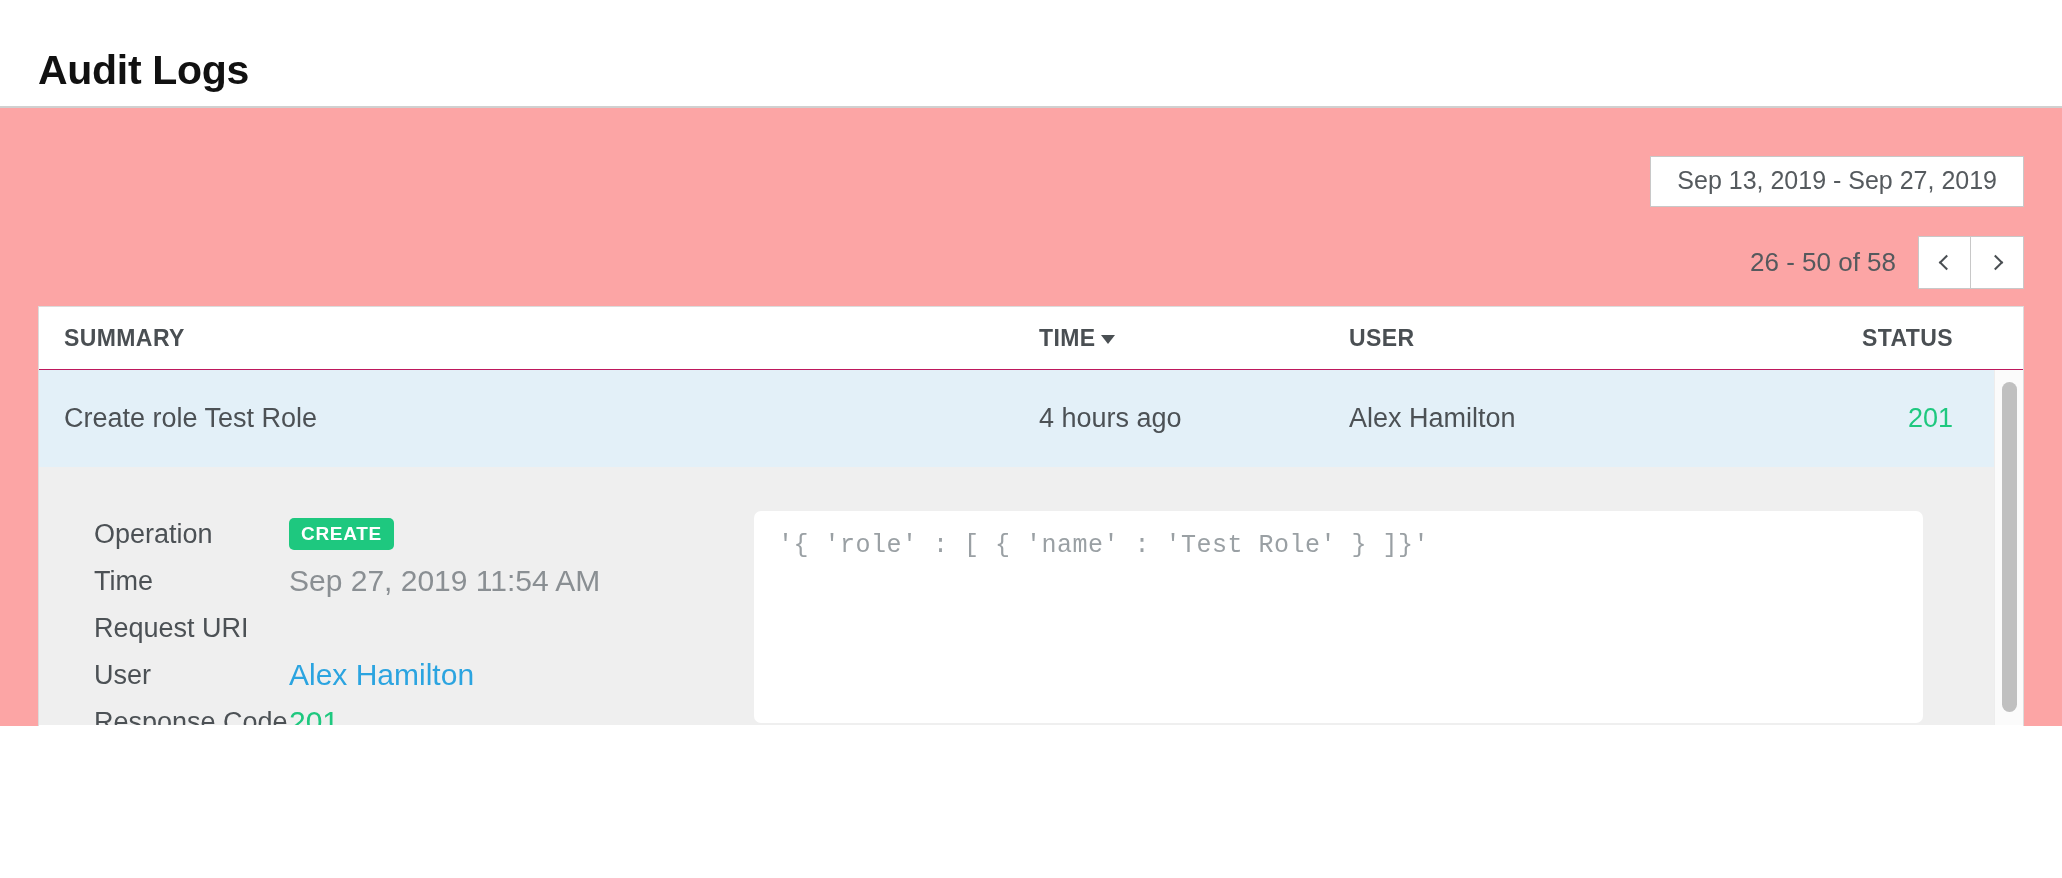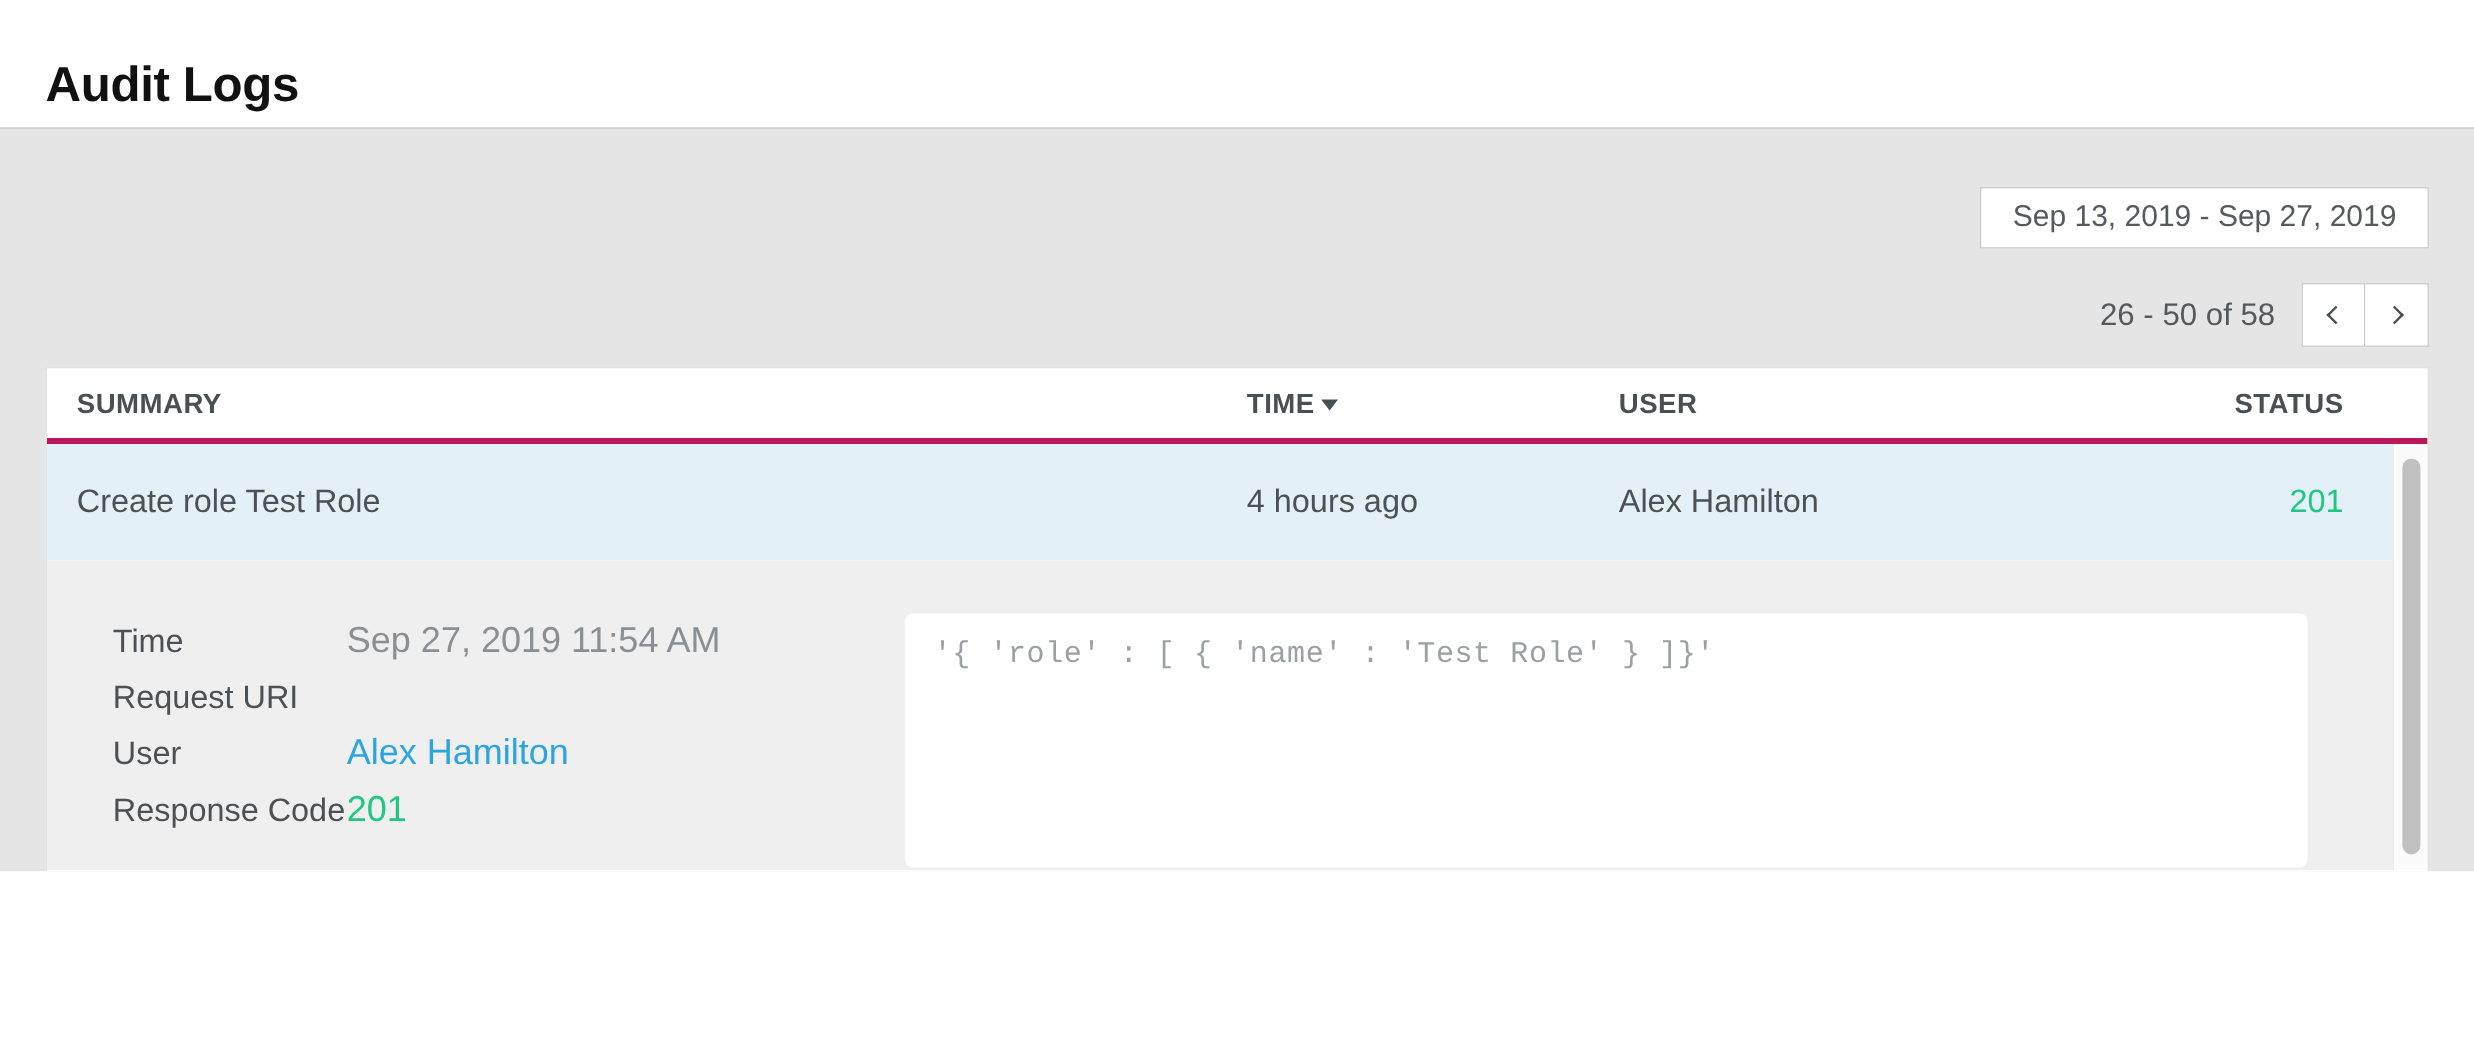--- a/index.html
+++ b/index.html
@@ -31,21 +31,21 @@
     font-weight: bold;
     color: #111111;
     letter-spacing: -0.3px;
     margin-top: 34px;
   }
 
   
   .page-body {
     position: relative;
     height: 618px;
-    background: #e5e5e5;
+    background: #fca5a5;
   }
 
   
   .daterange-row {
     position: absolute;
     top: 48px;
     right: 38px;
   }
   .daterange {
     border: 1px solid #c8c8c8;
@@ -148,21 +148,21 @@
     border-top: 1px solid #dcdcdc;
     background: #ffffff;
     overflow: hidden;
   }
 
   .table-head {
     display: flex;
     align-items: center;
     height: 63px;
     background: #ffffff;
-    border-bottom: 5px solid #be185d;
+    border-bottom: 1px solid #be185d;
     padding: 0 0 0 25px;
   }
   .th {
     font-size: 23px;
     font-weight: bold;
     color: #4a4f53;
     letter-spacing: 0.4px;
   }
   .th.summary { flex: 0 0 975px; }
   .th.time    { flex: 0 0 310px; display: flex; align-items: center; gap: 5px; }
@@ -325,20 +325,26 @@
         <div class="cell summary">Create role Test Role</div>
         <div class="cell time">4 hours ago</div>
         <div class="cell user">Alex Hamilton</div>
         <div class="cell status">201</div>
       </div>
 
       <div class="row-detail">
 
         <div class="detail-left">
 
+          <div class="detail-line">
+            <div class="detail-label">Operation</div>
+            <div>
+              <span class="badge-create">CREATE</span>
+            </div>
+          </div>
 
           <div class="detail-line">
             <div class="detail-label">Time</div>
             <div class="detail-value">Sep 27, 2019 11:54 AM</div>
           </div>
 
           <div class="detail-line">
             <div class="detail-label">Request URI</div>
           </div>
 

